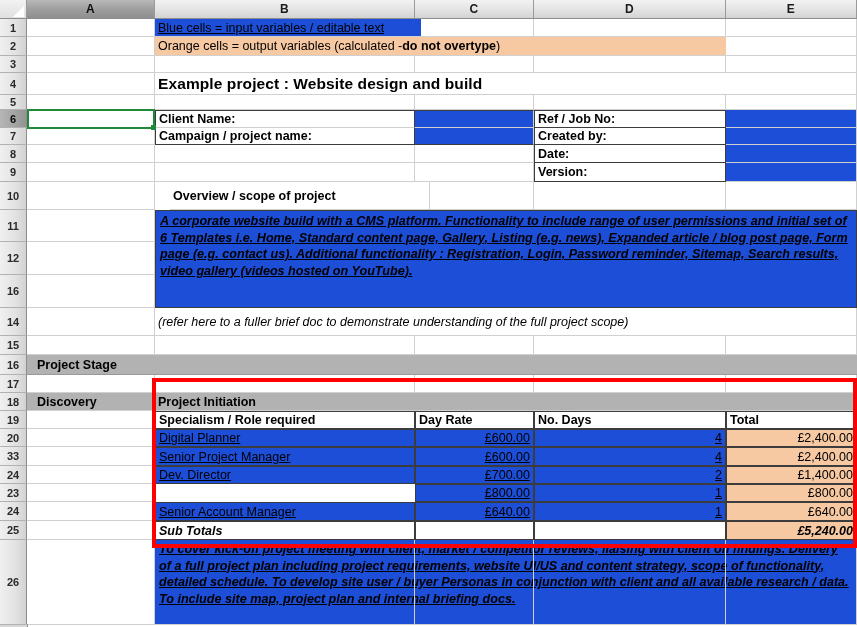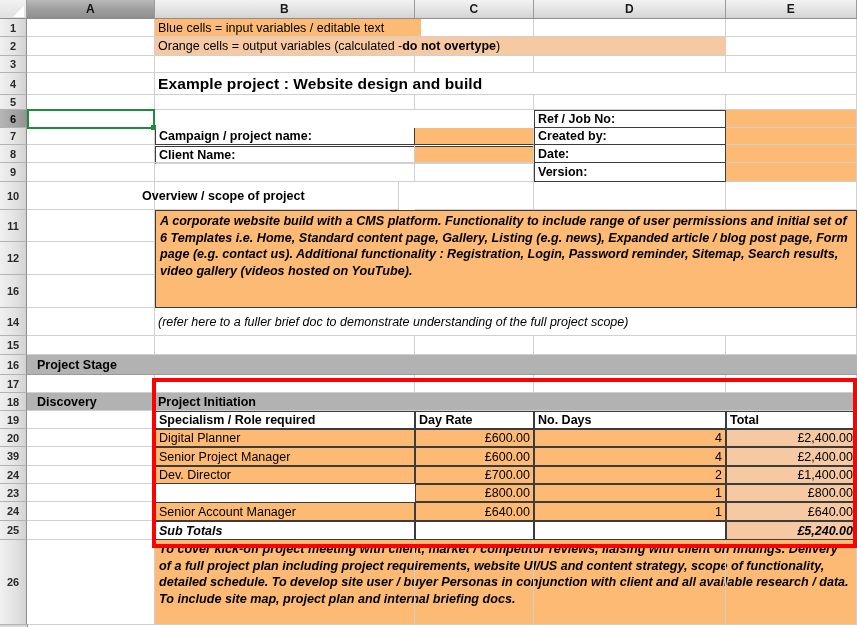--- a/index.html
+++ b/index.html
@@ -86,31 +86,31 @@
     background: transparent;
     border-right: 1px solid #d0d0d0;
     border-bottom: 1px solid #d0d0d0;
     padding: 0 3px;
     overflow: hidden;
     white-space: nowrap;
     display: flex;
     align-items: center;
   }
 
-  .fill-blue   { background: #fdba74; }
+  .fill-blue   { background: #1d4ed8; text-decoration: underline; }
   .fill-orange { background: #f7c9a2; }
   .fill-gray   { background: #b2b2b2; }
   .fill-white  { background: #ffffff; }
 
   .b  { font-weight: bold; }
   .i  { font-style: italic; }
   .r  { justify-content: flex-end; text-align: right; }
 
   .box-strong { border: 1.5px solid #3c3c3c; }
-  .bt { border-top: 1.5px solid #3c3c3c; margin-top: 36px; }
+  .bt { border-top: 1.5px solid #3c3c3c; }
   .bb { border-bottom: 1.5px solid #3c3c3c; }
   .bl { border-left: 1.5px solid #3c3c3c; }
   .br { border-right: 1.5px solid #3c3c3c; }
 
   
   .wrapblock {
     position: absolute;
     box-sizing: border-box;
     white-space: normal;
     display: block;
@@ -174,21 +174,21 @@
   <div class="rowhead" style="top:210px; height:32px;">11</div>
   <div class="rowhead" style="top:242px; height:33px;">12</div>
   <div class="rowhead" style="top:275px; height:33px;">16</div>
   <div class="rowhead" style="top:308px; height:28px;">14</div>
   <div class="rowhead" style="top:336px; height:19px;">15</div>
   <div class="rowhead" style="top:355px; height:20px;">16</div>
   <div class="rowhead" style="top:375px; height:18px;">17</div>
   <div class="rowhead" style="top:393px; height:18px;">18</div>
   <div class="rowhead" style="top:411px; height:18px;">19</div>
   <div class="rowhead" style="top:429px; height:18px;">20</div>
-  <div class="rowhead" style="top:447px; height:19px;">39</div>
+  <div class="rowhead" style="top:447px; height:19px;">33</div>
   <div class="rowhead" style="top:466px; height:18px;">24</div>
   <div class="rowhead" style="top:484px; height:18px;">23</div>
   <div class="rowhead" style="top:502px; height:19px;">24</div>
   <div class="rowhead" style="top:521px; height:19px;">25</div>
   <div class="rowhead" style="top:540px; height:85px;">26</div>
 
   <div class="cell" style="left:27px;  top:19px; width:128px; height:18px;"></div>
   <div class="cell fill-blue" style="left:155px; top:19px; width:260px; height:18px; border-right:none;">
     <span>Blue cells = input variables / editable text</span>
   </div>
@@ -265,21 +265,21 @@
   <div class="cell" style="left:155px; top:163px; width:260px; height:19px;"></div>
   <div class="cell" style="left:415px; top:163px; width:119px; height:19px;"></div>
   <div class="cell b bl br bb" style="left:534px; top:163px; width:192px; height:19px;">
     <span>Version:</span>
   </div>
   <div class="cell fill-blue" style="left:726px; top:163px; width:131px; height:19px;">
     <span></span>
   </div>
 
   <div class="cell" style="left:27px;  top:182px; width:128px; height:28px;"></div>
-  <div class="cell b" style="left:139px; top:182px; width:260px; height:28px;">
+  <div class="cell b" style="left:170px; top:182px; width:260px; height:28px;">
     <span>Overview / scope of project</span>
   </div>
   <div class="cell" style="left:415px; top:182px; width:119px; height:28px;"></div>
   <div class="cell" style="left:534px; top:182px; width:192px; height:28px;"></div>
   <div class="cell" style="left:726px; top:182px; width:131px; height:28px;"></div>
 
   <div class="cell" style="left:27px;  top:210px; width:128px; height:32px;"></div>
   <div class="cell" style="left:27px;  top:242px; width:128px; height:33px;"></div>
   <div class="cell" style="left:27px;  top:275px; width:128px; height:33px;"></div>
 

